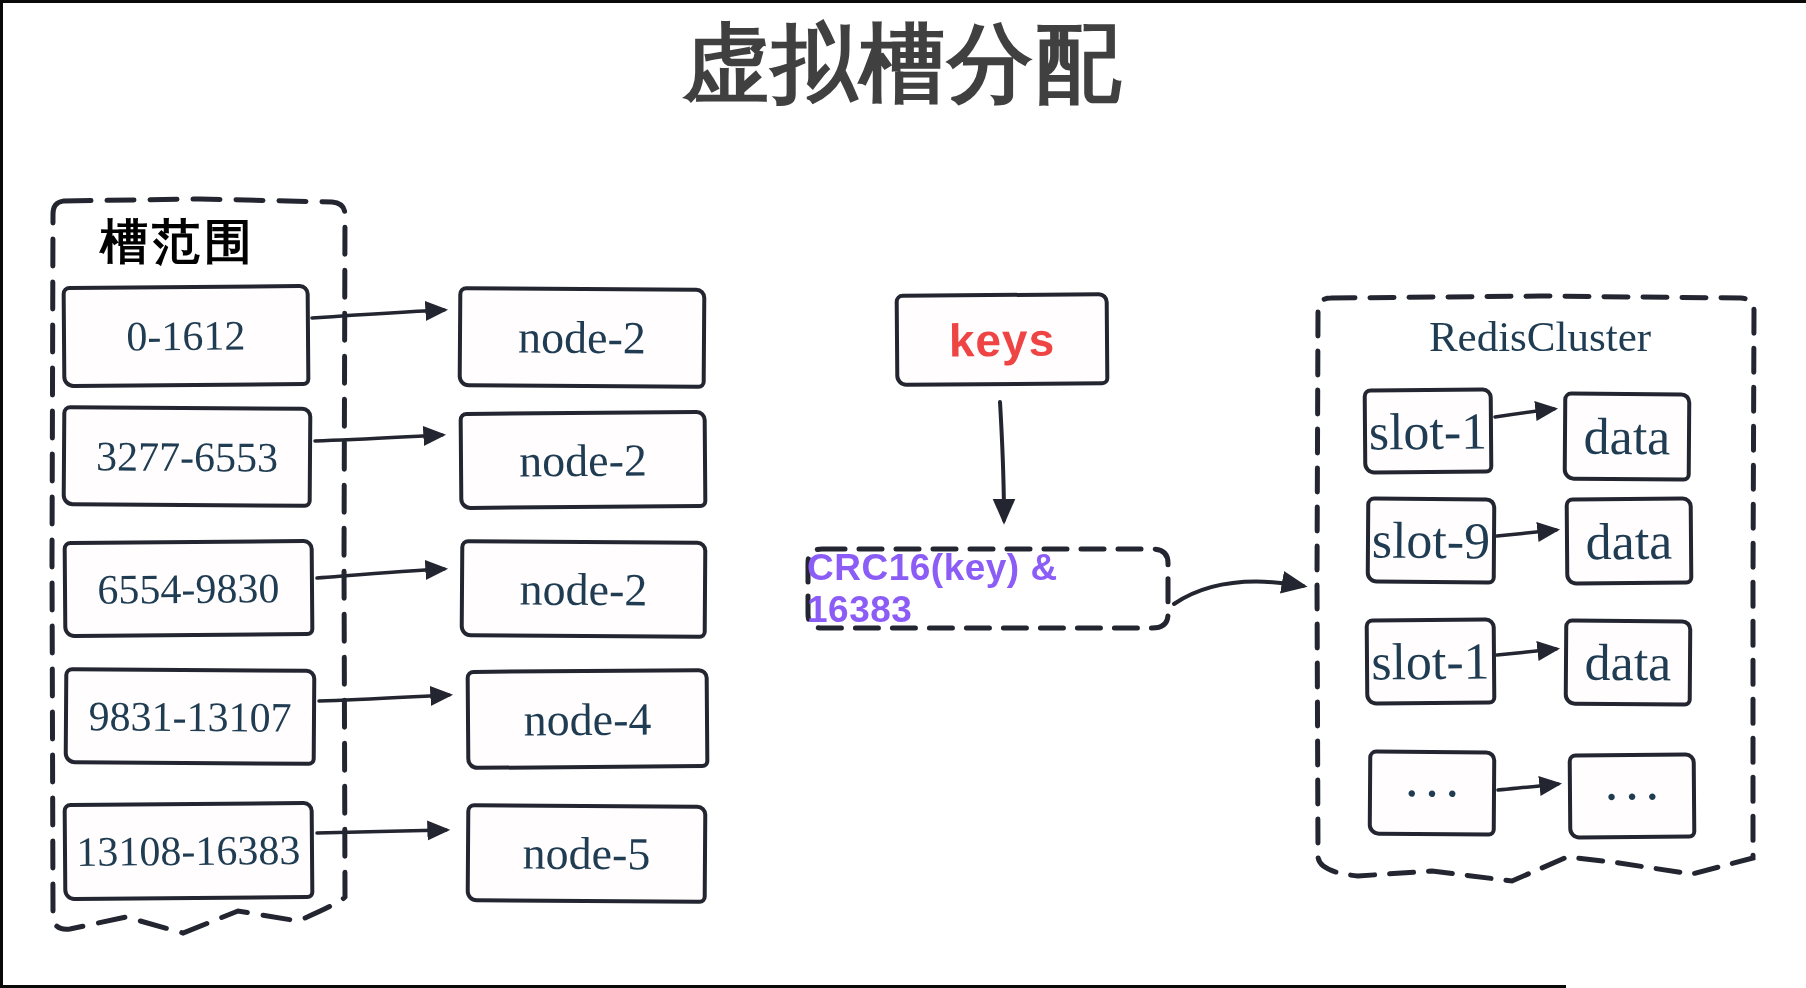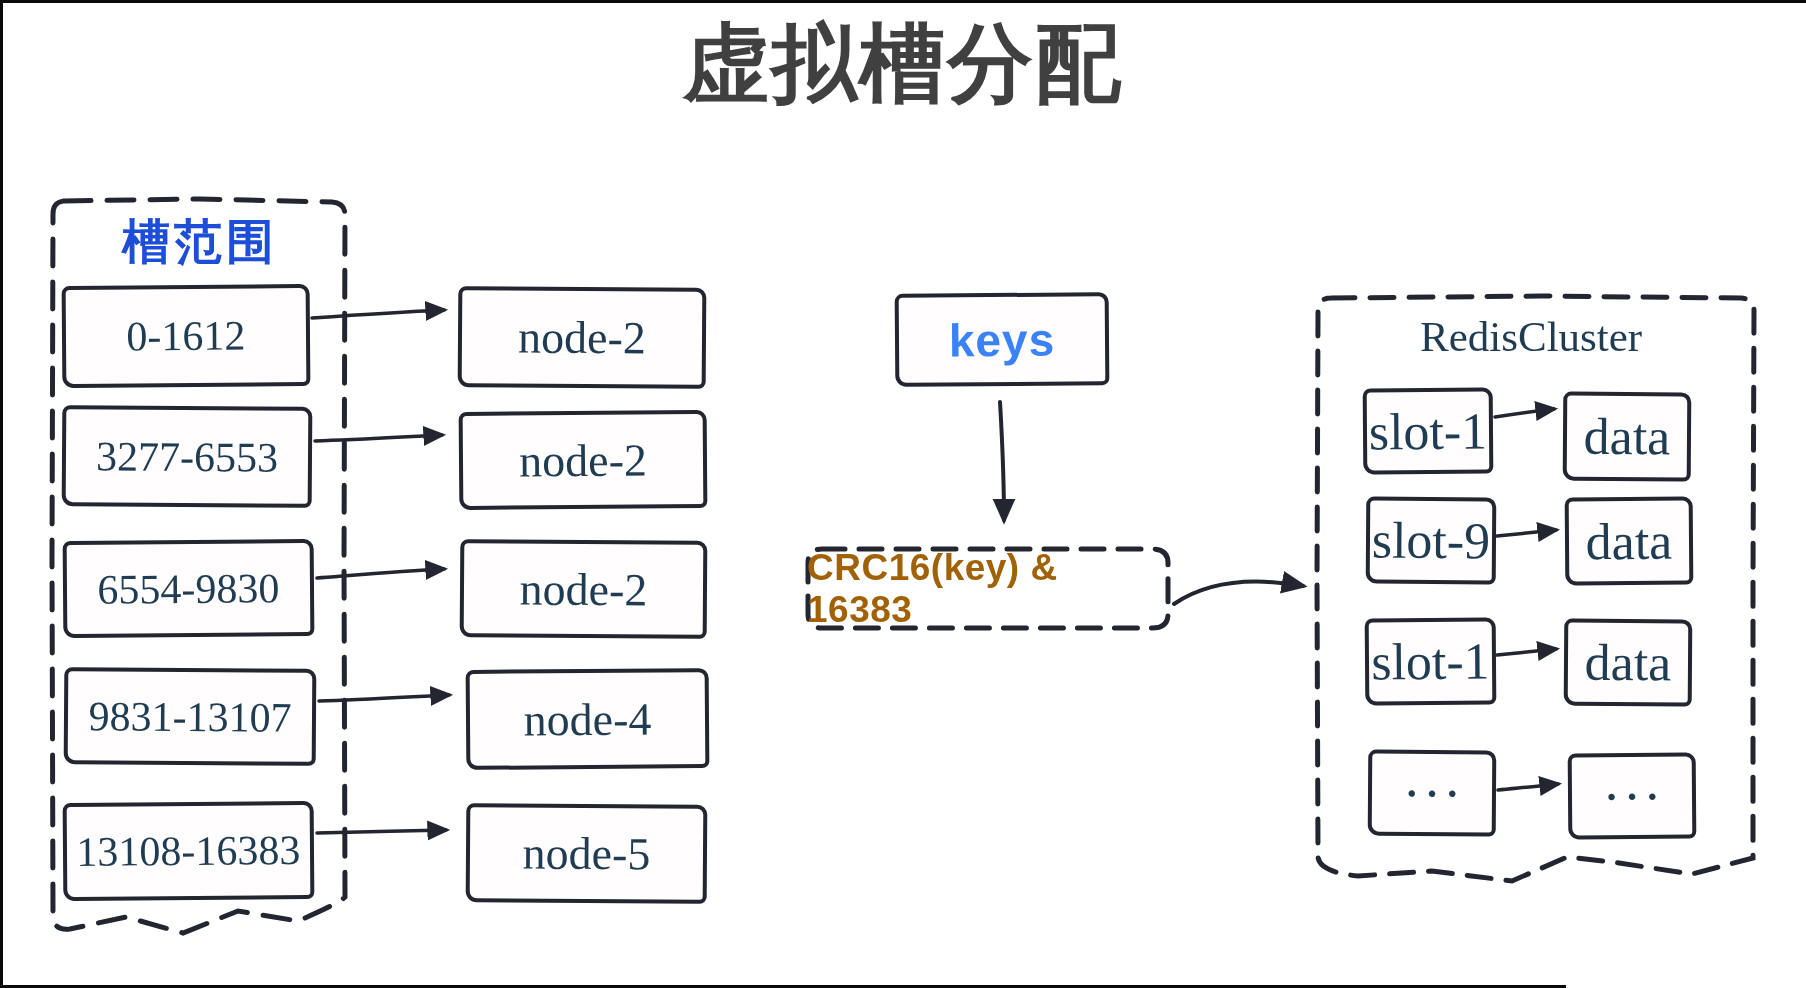--- a/index.html
+++ b/index.html
@@ -18,27 +18,27 @@
   .hbox{position:absolute;box-sizing:border-box;background:#fffdfd;
         border:4px solid #232630;display:flex;align-items:center;justify-content:center;
         border-radius:8px 10px 7px 11px;}
   .r1{transform:rotate(-0.45deg);}
   .r2{transform:rotate(0.4deg);}
 
   .serif{font-family:"Liberation Serif","DejaVu Serif",serif;color:#1f3c52;}
 
   .range-text{font-size:42px;}
   .node-text{font-size:46px;}
-  .keys-text{font-size:46px;font-weight:bold;color:#3b82f6;letter-spacing:1px;}
+  .keys-text{font-size:46px;font-weight:bold;color:#ef4444;letter-spacing:1px;}
   .crc-label{position:absolute;left:807px;top:556px;width:360px;height:66px;
              display:flex;align-items:center;justify-content:center;
-             font-size:37px;font-weight:bold;color:#a16207;letter-spacing:0.5px;}
+             font-size:37px;font-weight:bold;color:#8b5cf6;letter-spacing:0.5px;}
   .panel-label{position:absolute;left:100px;top:210px;font-size:48px;font-weight:600;
-               color:#1d4ed8;letter-spacing:4px;margin-left:22px;}
-  .cluster-label{position:absolute;left:1420px;top:312px;width:240px;text-align:left;
+               color:#000000;letter-spacing:4px;}
+  .cluster-label{position:absolute;left:1420px;top:312px;width:240px;text-align:center;
                  font-family:"Liberation Serif","DejaVu Serif",serif;
                  font-size:43px;color:#1f3c52;}
   .slot-text{font-size:52px;}
   .dots-text{font-size:40px;font-weight:bold;letter-spacing:7px;text-indent:7px;}
 </style>
 </head>
 <body>
 
 <div class="frame-top"></div>
 <div class="frame-left"></div>

